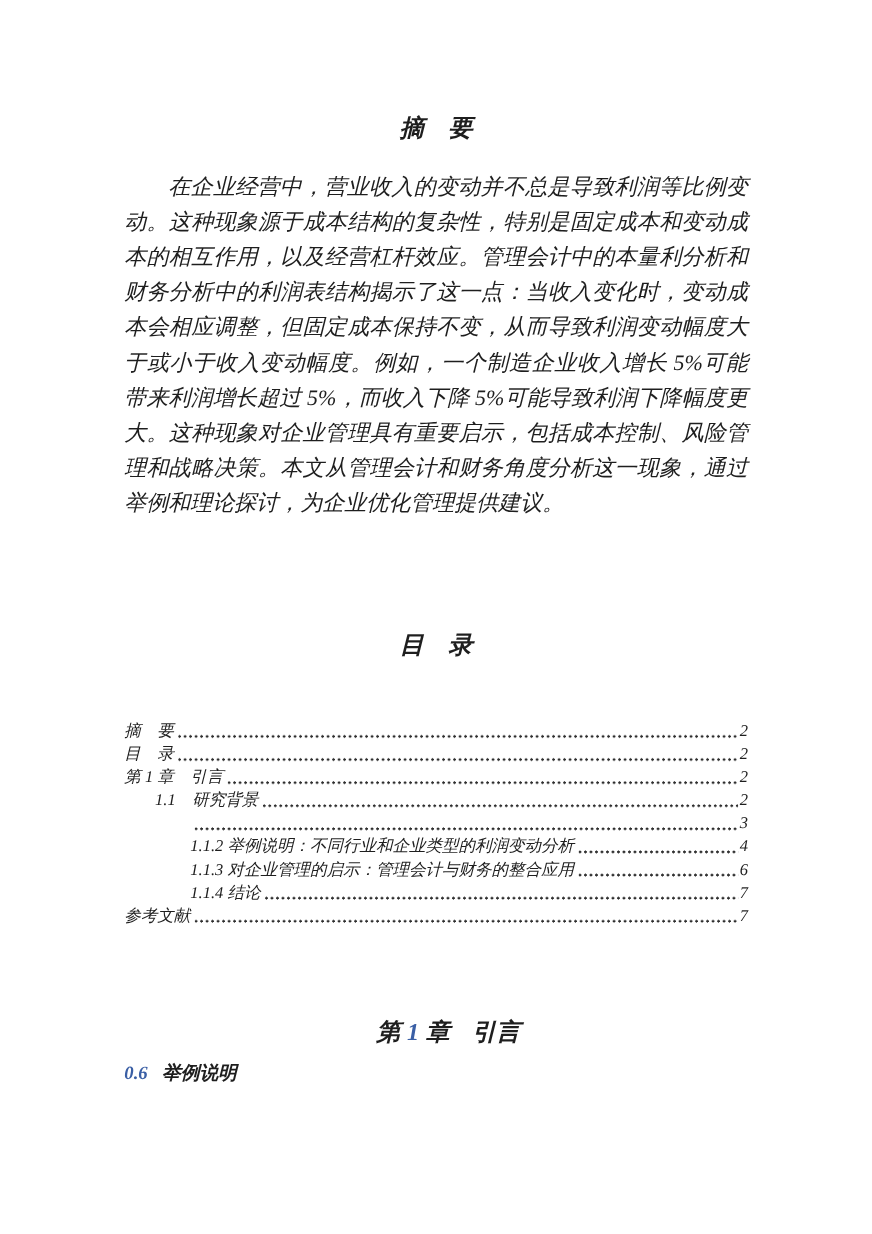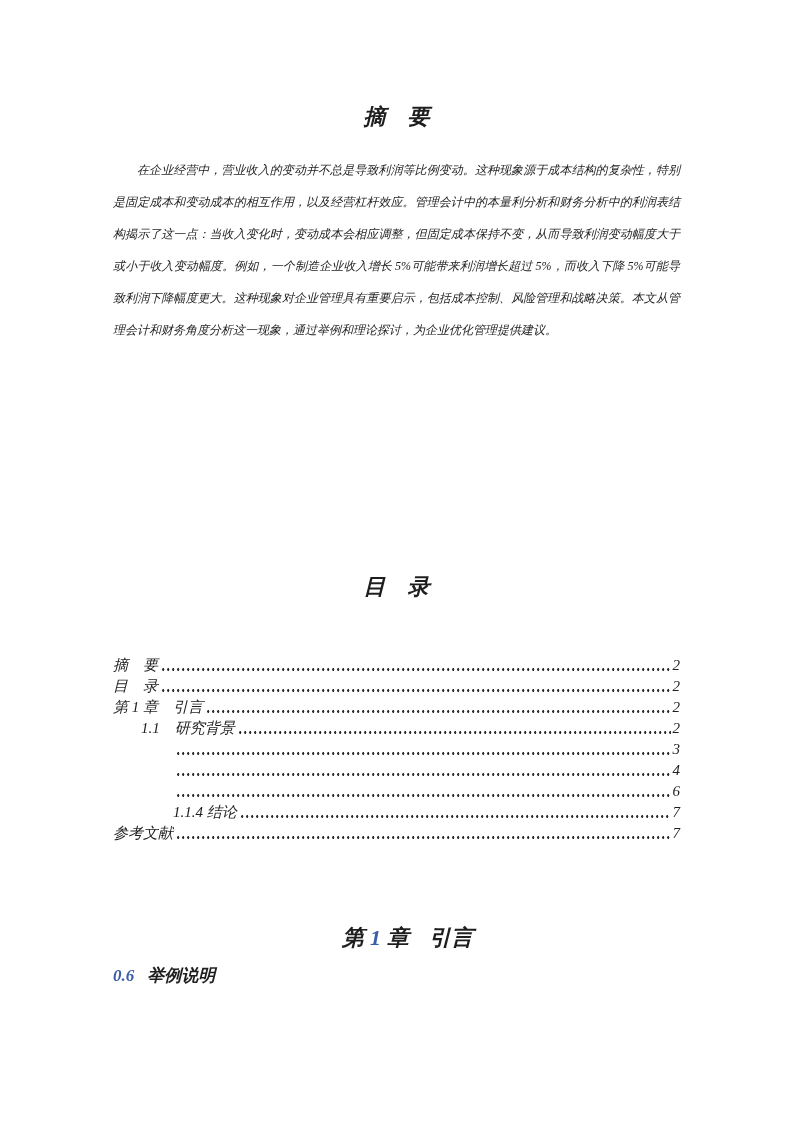--- a/index.html
+++ b/index.html
@@ -24,21 +24,21 @@
     text-align: center;
     font-size: 22px;
     line-height: 30px;
     font-weight: bold;
     white-space: pre;
   }
   .abstract-title { top: 102px; }
 
   .body-para {
     top: 154px;
-    font-size: 12px;
+    font-size: 20px;
     line-height: 32px;
     text-align: justify;
     text-indent: 2em;
   }
 
   .toc-title { top: 572px; }
 
   .toc-subtitle {
     top: 630px;
     text-align: center;
@@ -117,24 +117,26 @@
       <div class="toc-row lvl1">
       <span class="toc-label">1.1　研究背景</span>
       <span class="toc-leader"></span>
       <span class="toc-page">2</span>
     </div>
       <div class="toc-row lvl2">
       <span class="toc-leader"></span>
       <span class="toc-page">3</span>
     </div>
       <div class="toc-row lvl2">
+      <span class="toc-label">1.1.2 举例说明：不同行业和企业类型的利润变动分析</span>
       <span class="toc-leader"></span>
       <span class="toc-page">4</span>
     </div>
       <div class="toc-row lvl2">
+      <span class="toc-label">1.1.3 对企业管理的启示：管理会计与财务的整合应用</span>
       <span class="toc-leader"></span>
       <span class="toc-page">6</span>
     </div>
       <div class="toc-row lvl2">
       <span class="toc-label">1.1.4 结论</span>
       <span class="toc-leader"></span>
       <span class="toc-page">7</span>
     </div>
       <div class="toc-row">
       <span class="toc-label">参考文献</span>

